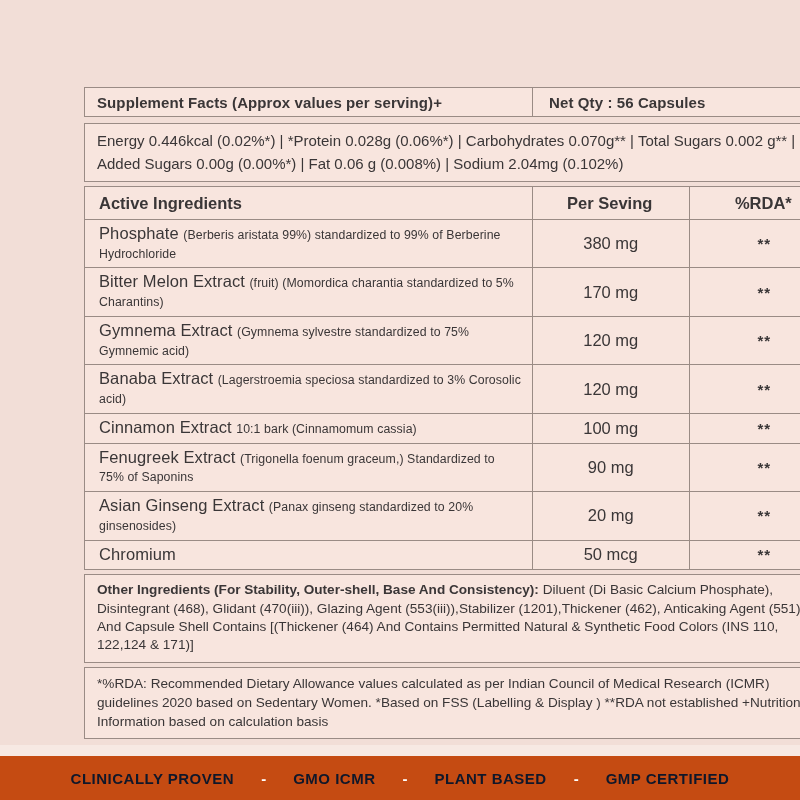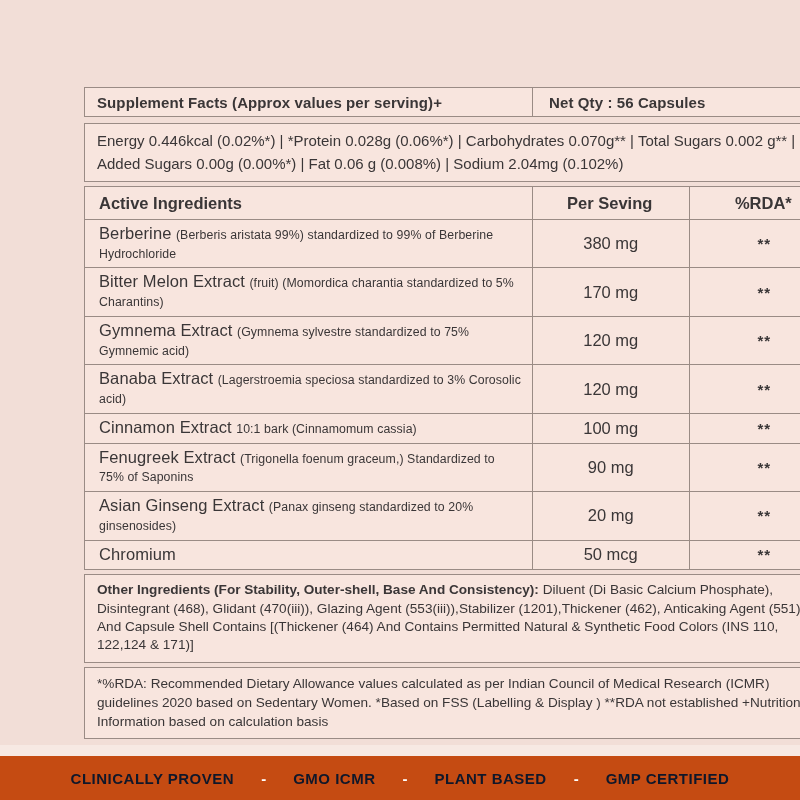--- a/index.html
+++ b/index.html
@@ -102,21 +102,21 @@
         <col class="c2">
         <col class="c3">
       </colgroup>
     <tbody>
         <tr>
       <th class="hdr-name">Active Ingredients</th>
       <th class="hdr-val">Per Seving</th>
       <th class="hdr-val">%RDA*</th>
     </tr>
     <tr>
-      <td class="ing-name"><span class="nm">Berberine</span> <span class="sub">(Berberis aristata 99%) standardized to 99% of Berberine Hydrochloride</span></td>
+      <td class="ing-name"><span class="nm">Phosphate</span> <span class="sub">(Berberis aristata 99%) standardized to 99% of Berberine Hydrochloride</span></td>
       <td class="ing-amt">380 mg</td>
       <td class="ing-rda">**</td>
     </tr>
     <tr>
       <td class="ing-name"><span class="nm">Bitter Melon Extract</span> <span class="sub">(fruit) (Momordica charantia standardized to 5% Charantins)</span></td>
       <td class="ing-amt">170 mg</td>
       <td class="ing-rda">**</td>
     </tr>
     <tr>
       <td class="ing-name"><span class="nm">Gymnema Extract</span> <span class="sub">(Gymnema sylvestre standardized to 75% Gymnemic acid)</span></td>

